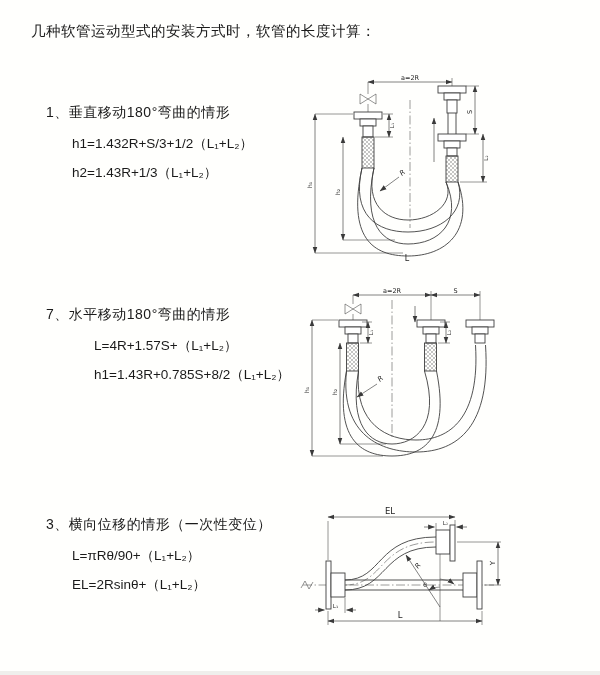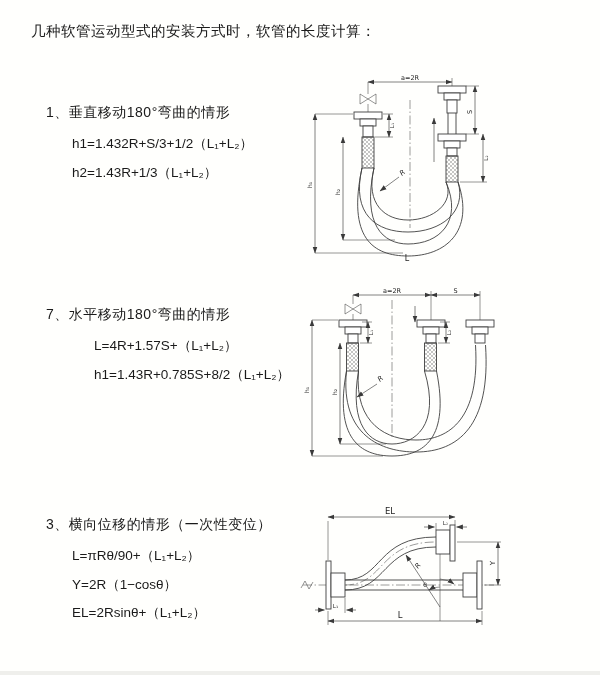--- a/index.html
+++ b/index.html
@@ -195,21 +195,20 @@
     <line class="dim" x1="117" y1="28" x2="117" y2="44" marker-end="url(#arrA)"></line>
 
     <line class="dim" x1="79" y1="106" x2="59" y2="119" marker-end="url(#arrA)"></line>
     <text x="82" y="104" font-size="7" font-style="italic" transform="rotate(-40 82 104)">R</text>
   </g>
 </svg>
 
 <div class="section-heading" style="left:46px;top:516px;">3、横向位移的情形（一次性变位）</div>
 <div class="formulas" style="left:72px;top:542px;">
   <div class="formula">L=πRθ/90+（L₁+L₂）</div>
-  <div class="formula">Y=2R（1−cosθ）</div>
   <div class="formula">EL=2Rsinθ+（L₁+L₂）</div>
 </div>
 
 <svg class="diagram" style="left:298px;top:497px;" width="300" height="150" viewBox="0 0 300 150">
   <g>
     <line class="cl" x1="5" y1="88" x2="196" y2="88"></line>
     <path class="cl" d="M47,88 C87,88 80,45 138,45"></path>
   </g>
 
   <g>

